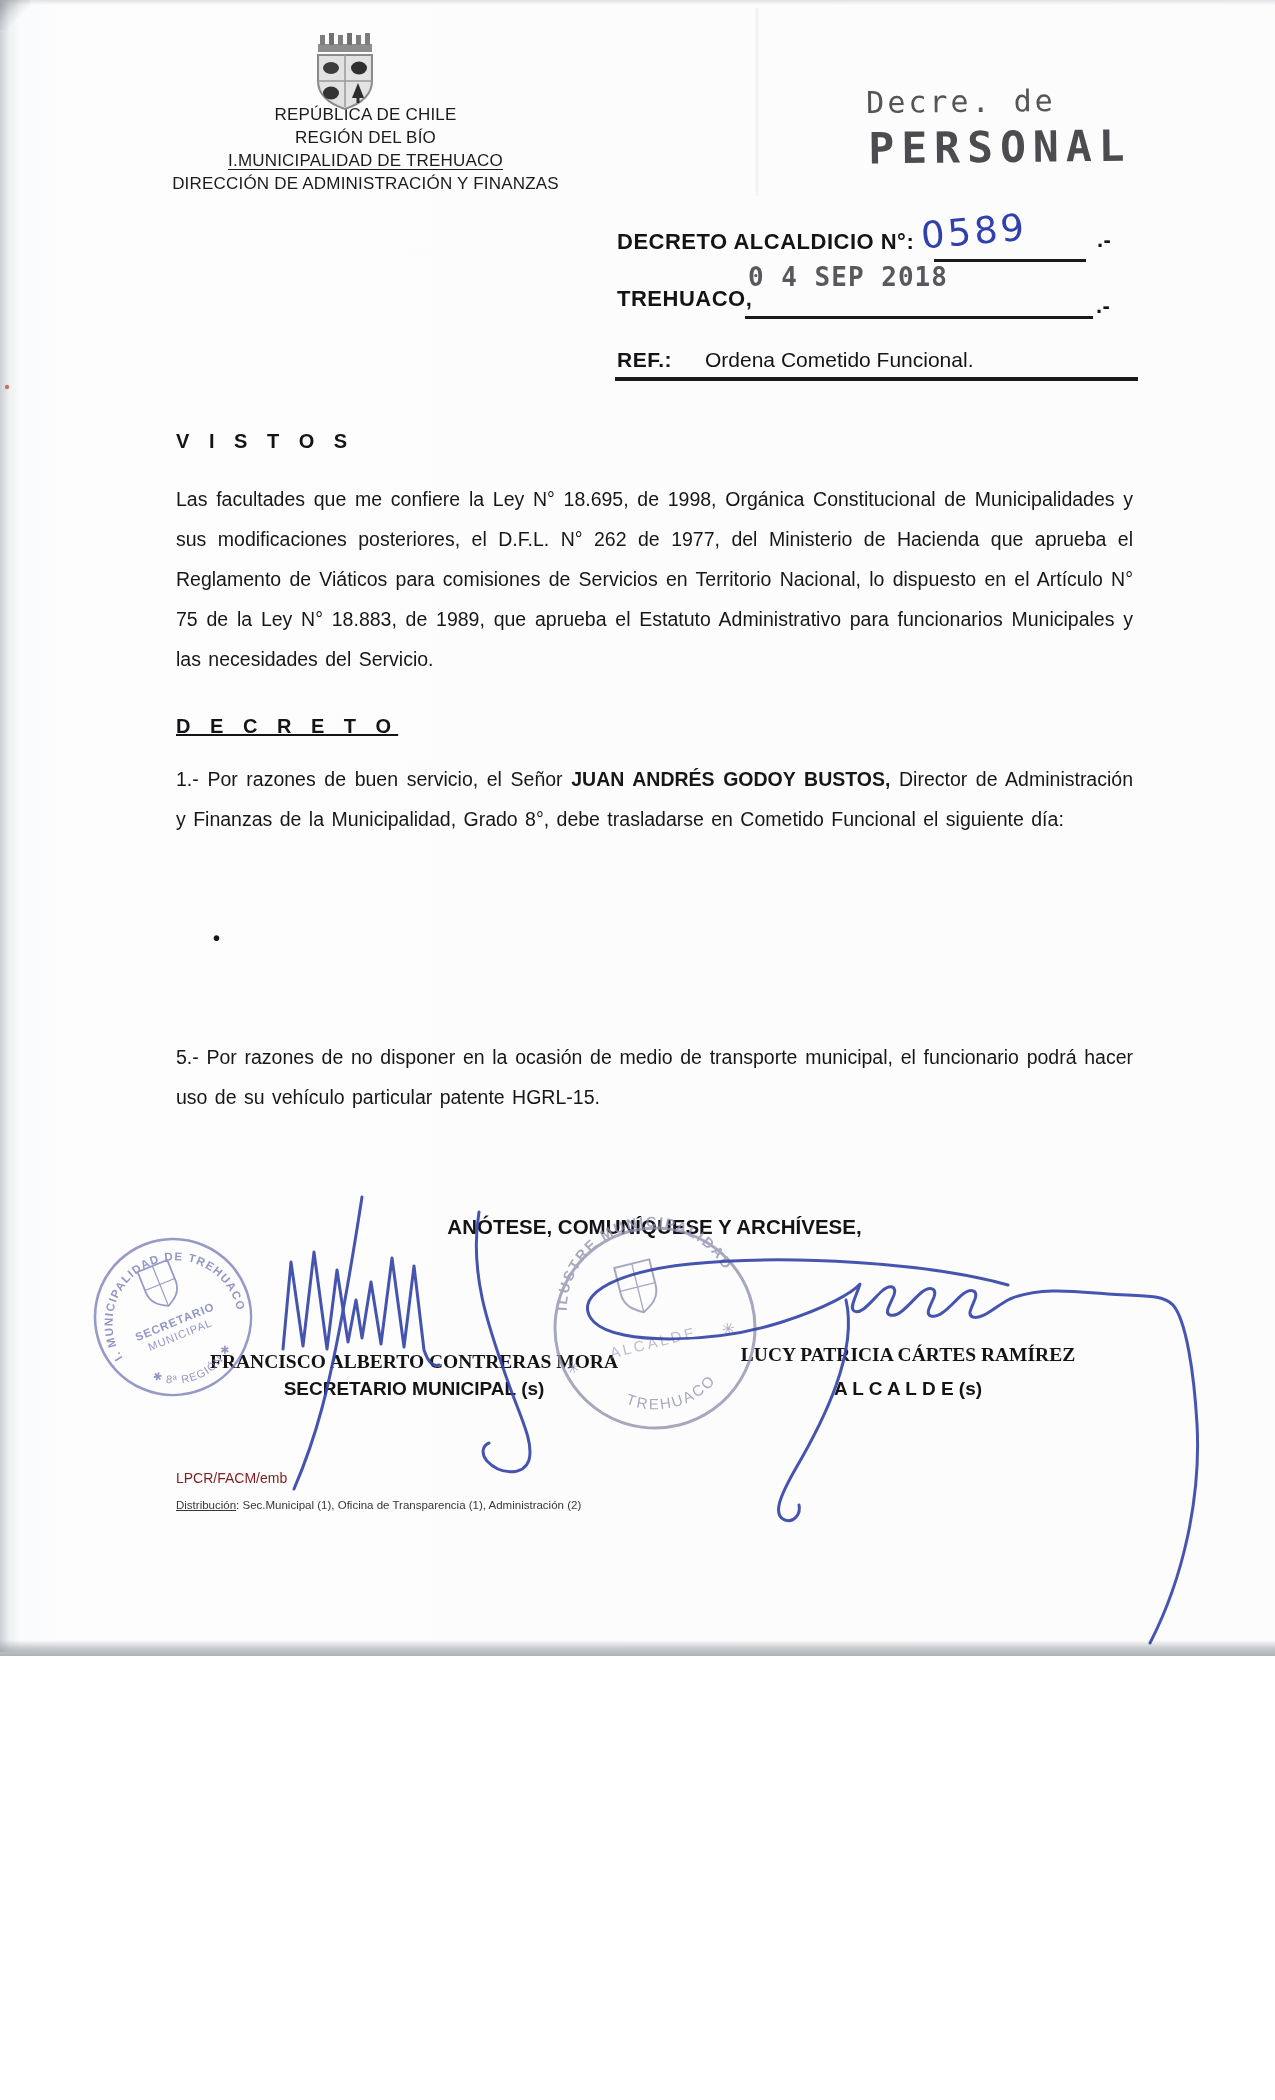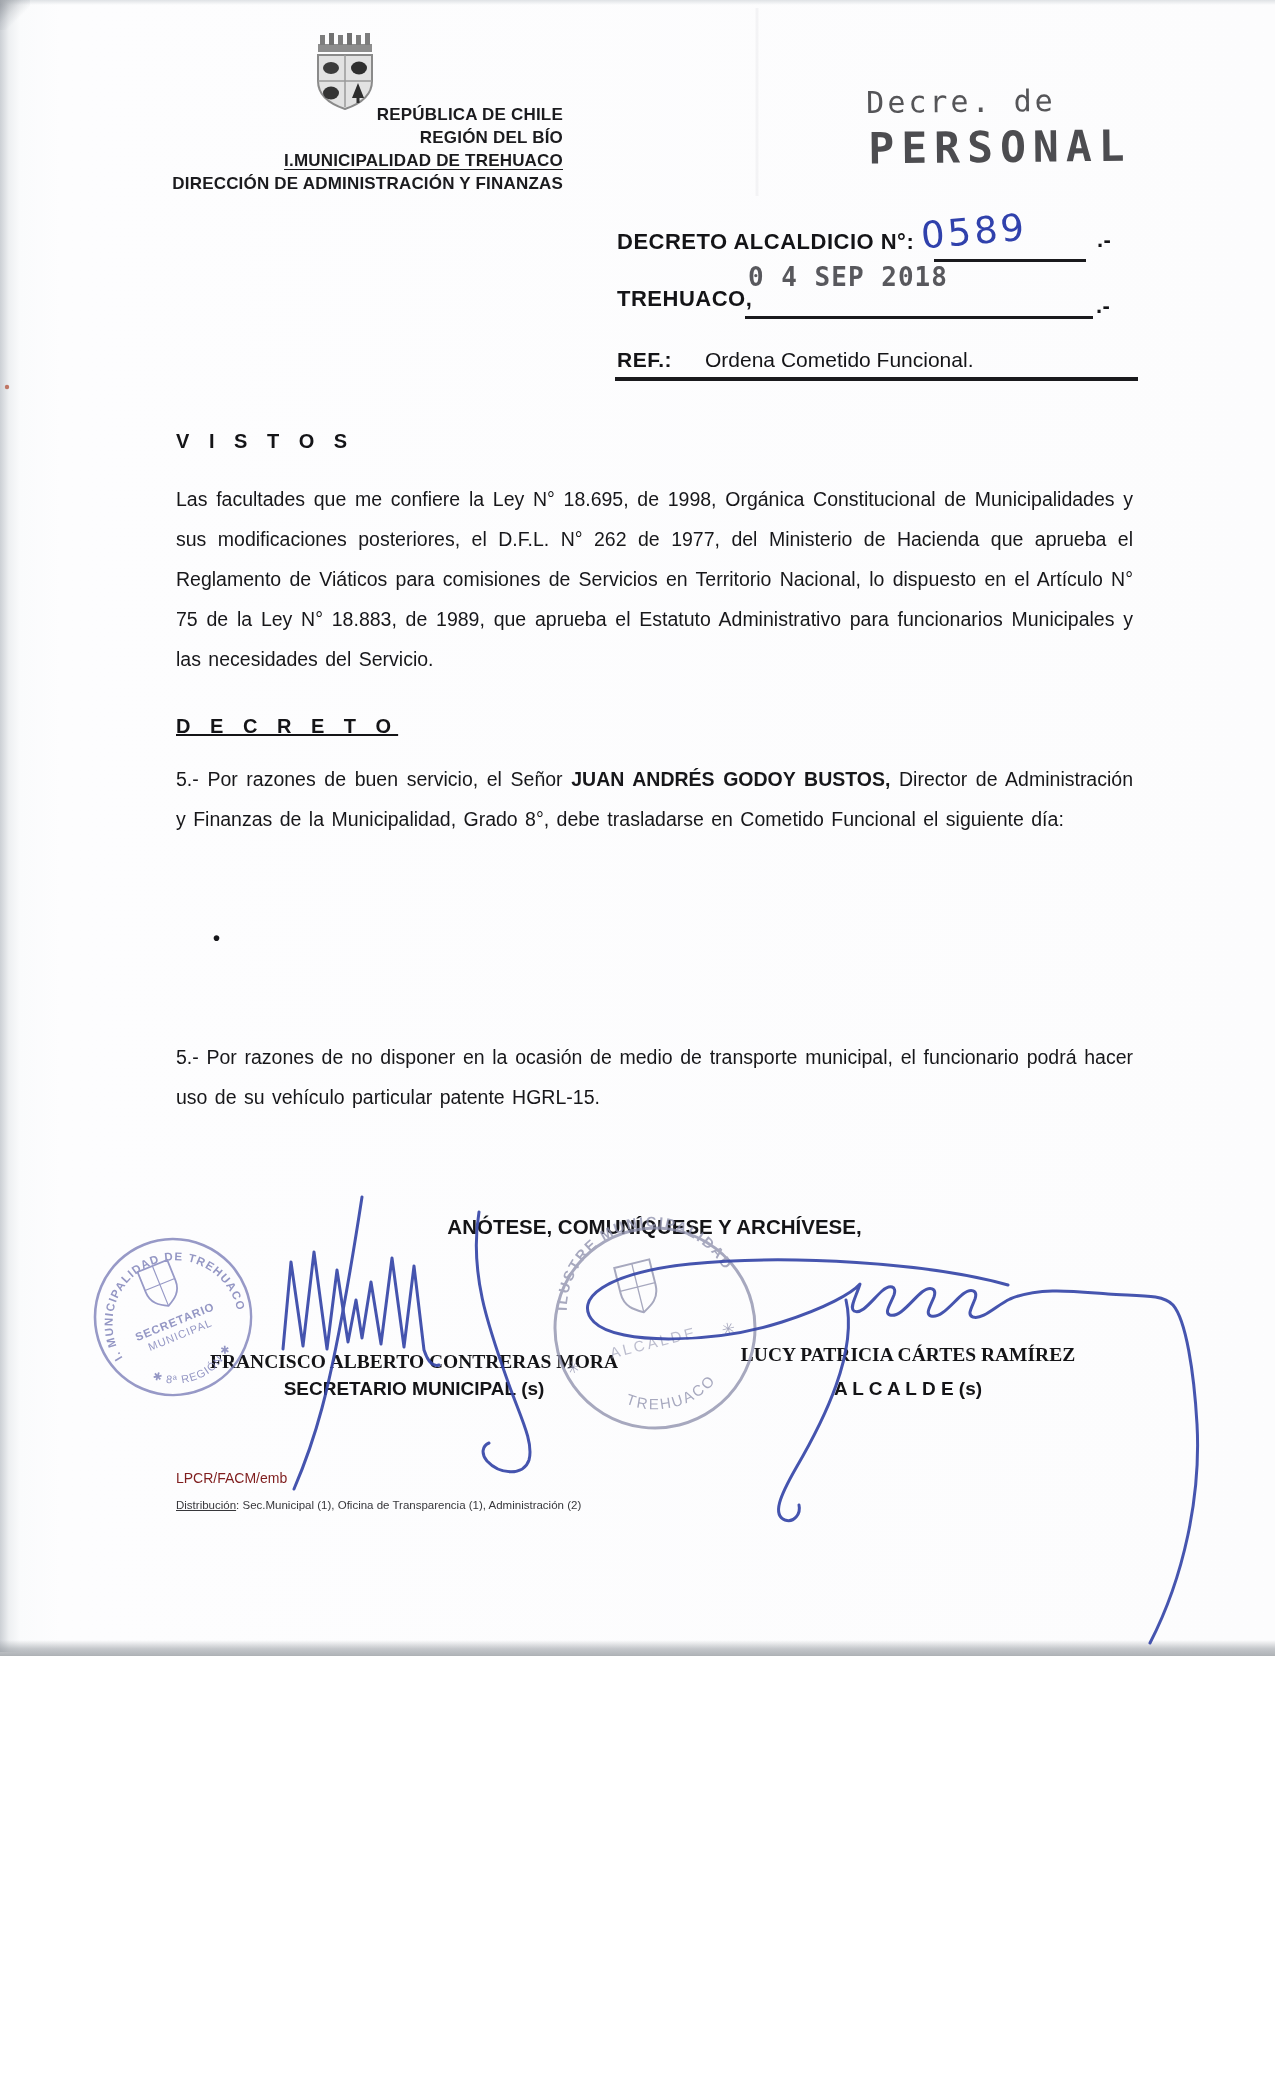--- a/index.html
+++ b/index.html
@@ -9,21 +9,21 @@
   .paper{position:absolute;left:0;top:0;width:1275px;height:1652px;
          background:linear-gradient(90deg,#ccd0d5 0px,#eef0f2 9px,#fafbfc 20px,#fdfdfe 60px,#fcfcfd 100%);}
   .paper-top-edge{position:absolute;left:0;top:0;width:1275px;height:5px;
          background:linear-gradient(to bottom,#dfe2e5,rgba(255,255,255,0));}
   .paper-bottom-shadow{position:absolute;left:0;top:1640px;width:1275px;height:16px;
          background:linear-gradient(to bottom,rgba(170,175,180,0) 0%,rgba(150,155,161,.55) 55%,rgba(138,143,149,.7) 100%);}
   .corner-curl{position:absolute;left:0;top:0;width:30px;height:30px;
          background:linear-gradient(135deg,rgba(110,116,124,.55) 0%,rgba(160,165,172,.25) 40%,rgba(255,255,255,0) 62%);}
   .abs{position:absolute;}
   
-  .letterhead{left:168px;top:103px;width:395px;line-height:23px;font-size:17px;font-weight:bold;color:#1b1b1e;text-align:right;letter-spacing:.2px;z-index:2;}
+  .letterhead{left:168px;top:103px;width:395px;line-height:23px;font-size:17px;font-weight:normal;color:#1b1b1e;text-align:center;letter-spacing:.2px;z-index:2;}
   .letterhead .u{text-decoration:underline;text-underline-offset:3px;}
   
   .stamp1{left:811px;top:84px;width:300px;text-align:center;font-family:"DejaVu Sans Mono",monospace;
           font-size:30px;color:#3e3e42;letter-spacing:3px;opacity:.88;transform:rotate(-.6deg);z-index:2;}
   .stamp2{left:833px;top:122px;width:334px;text-align:center;font-family:"DejaVu Sans Mono",monospace;
           font-size:43px;font-weight:bold;color:#3a3a3e;letter-spacing:7px;opacity:.9;transform:rotate(-.6deg);z-index:2;}
   
   .lab{font-size:22px;font-weight:bold;letter-spacing:.5px;color:#141417;z-index:2;}
   .hand-num{left:921px;top:210px;font-size:37px;color:#3041ac;letter-spacing:3px;transform:rotate(-5deg);font-family:"DejaVu Sans",sans-serif;z-index:3;}
   .rule{background:#1a1a1d;z-index:2;}
@@ -74,21 +74,21 @@
   <div class="abs lab" style="left:1096px;top:293px;">.-</div>
 
   <div class="abs lab" style="left:617px;top:348px;font-size:21px;">REF.:</div>
   <div class="abs reftext" style="left:705px;top:348px;">Ordena Cometido Funcional.</div>
   <div class="abs rule" style="left:615px;top:377px;width:523px;height:3.5px;"></div>
 
   <div class="abs h-spaced" style="top:430px;">V I S T O S</div>
   <div class="abs para" style="top:479px;">Las facultades que me confiere la Ley N° 18.695, de 1998, Orgánica Constitucional de Municipalidades y sus modificaciones posteriores, el D.F.L. N° 262 de 1977, del Ministerio de Hacienda que aprueba el Reglamento de Viáticos para comisiones de Servicios en Territorio Nacional, lo dispuesto en el Artículo N° 75 de la Ley N° 18.883, de 1989, que aprueba el Estatuto Administrativo para funcionarios Municipales y las necesidades del Servicio.</div>
 
   <div class="abs h-spaced" style="top:715px;text-decoration:underline;">D E C R E T O</div>
-  <div class="abs para" style="top:759px;"><span>5.- Por razones de buen servicio, el Señor </span><b>JUAN ANDRÉS GODOY BUSTOS,</b><span> Director de Administración y Finanzas de la Municipalidad, Grado 8°, debe trasladarse en Cometido Funcional el siguiente día:</span></div>
+  <div class="abs para" style="top:759px;"><span>1.- Por razones de buen servicio, el Señor </span><b>JUAN ANDRÉS GODOY BUSTOS,</b><span> Director de Administración y Finanzas de la Municipalidad, Grado 8°, debe trasladarse en Cometido Funcional el siguiente día:</span></div>
 
   <div class="abs bullet-marker" style="top:927px;">•</div>
 
   <div class="abs para" style="top:1037px;">5.- Por razones de no disponer en la ocasión de medio de transporte municipal, el funcionario podrá hacer uso de su vehículo particular patente HGRL-15.</div>
 
   <div class="abs closing">ANÓTESE, COMUNÍQUESE Y ARCHÍVESE,</div>
 
   <div class="abs signame" style="left:184px;top:1351px;">FRANCISCO ALBERTO CONTRERAS MORA</div>
   <div class="abs sigtitle" style="left:184px;top:1378px;">SECRETARIO MUNICIPAL (s)</div>
   <div class="abs signame" style="left:678px;top:1300px;margin-top:44px;">LUCY PATRICIA CÁRTES RAMÍREZ</div>

